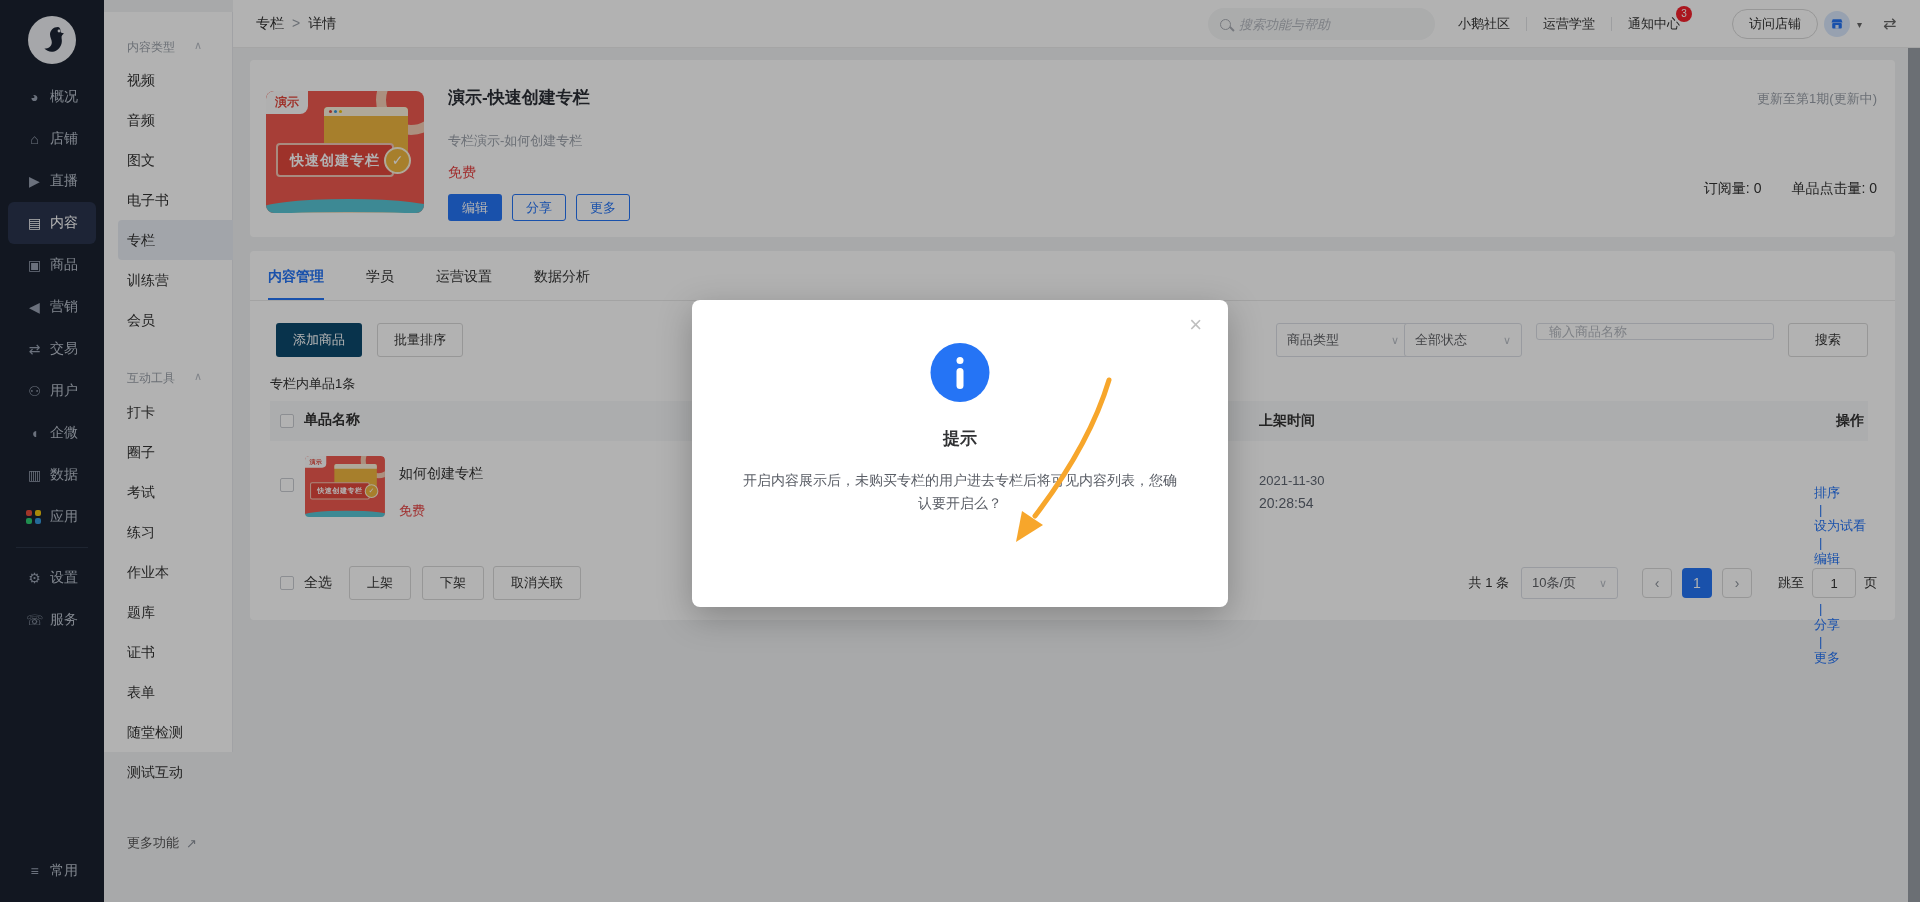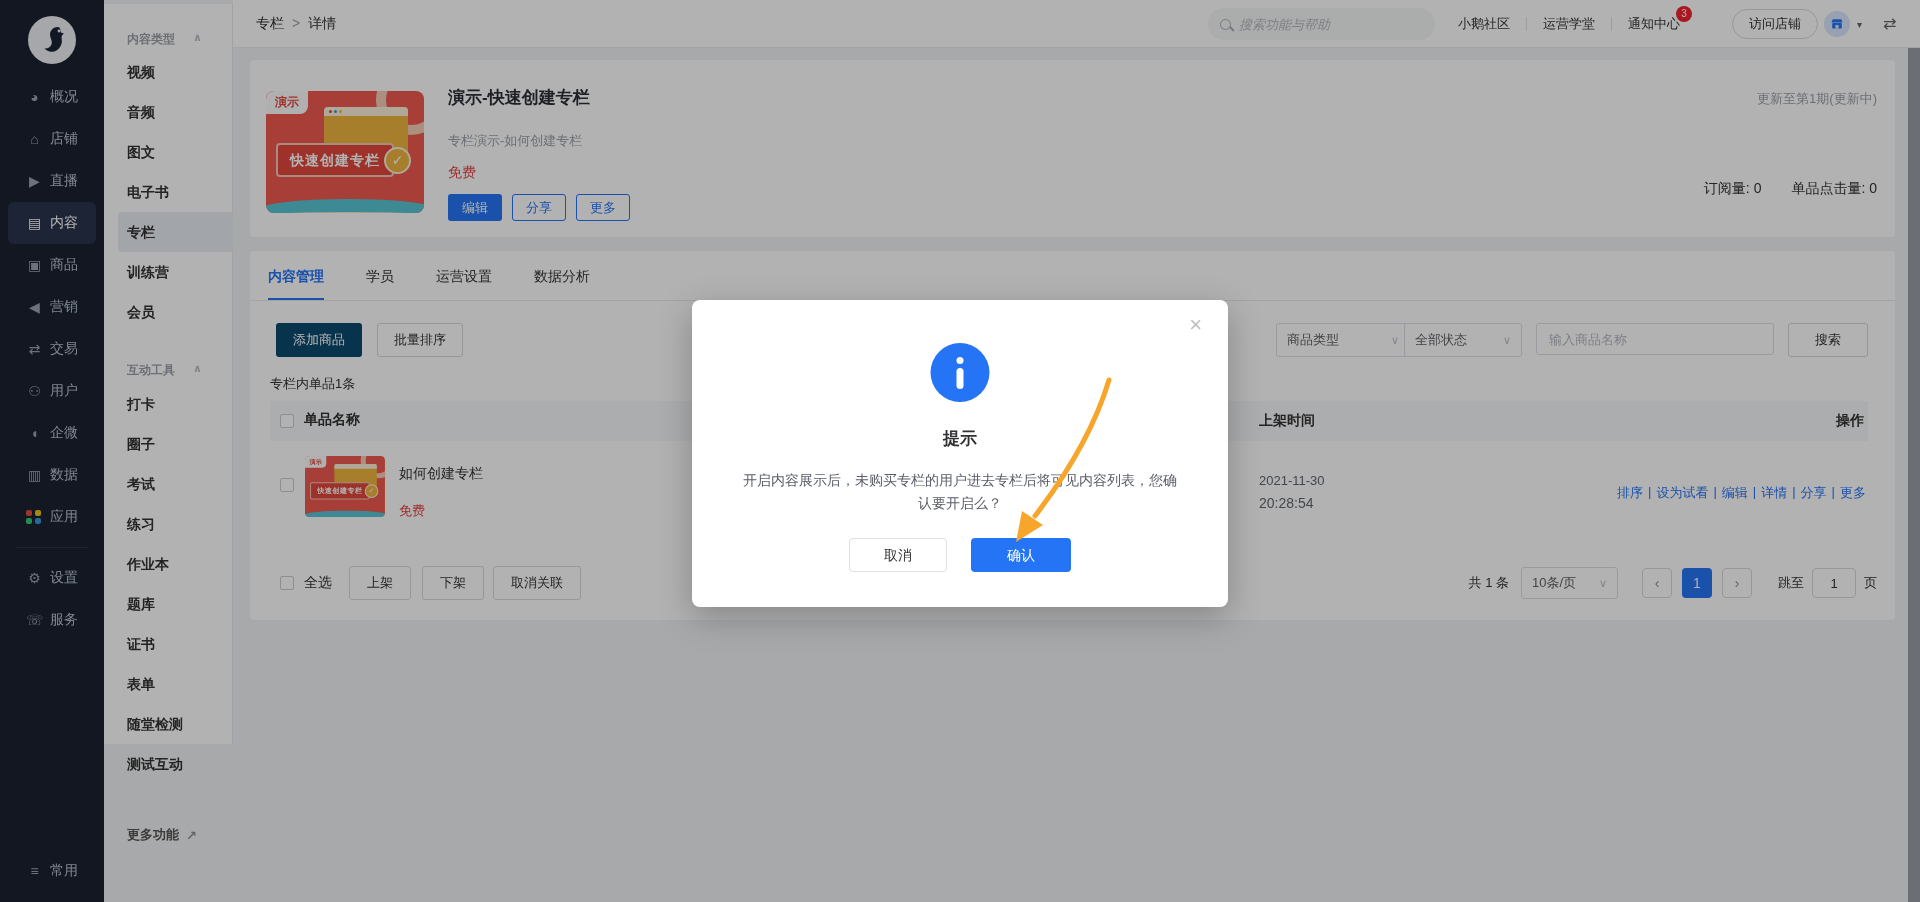--- a/index.html
+++ b/index.html
@@ -15,21 +15,21 @@
   .ditem { height:42px; display:flex; align-items:center; justify-content:center; gap:7px; color:#b9c0cc; font-size:14px; cursor:pointer; }
   .ditem .ic { font-size:14px; width:17px; text-align:center; color:#9aa3b3; }
   .ditem.active { background:#2a344e; border-radius:6px; margin:0 8px; color:#fff; }
   .ditem.active .ic { color:#fff; }
   .ddiv { height:1px; background:#2c3547; margin:9px 16px; }
   .dpin { position:absolute; left:0; bottom:10px; width:104px; }
   .apps { display:grid; grid-template-columns:7px 7px; grid-gap:2px; width:17px; }
   .apps i { width:6px; height:6px; border-radius:2px; display:block; }
 
   
-  .ssb { position:absolute; left:104px; top:4px; width:129px; height:740px; background:#fff; border-right:1px solid #e7e9ec; z-index:9;font-weight:bold; }
+  .ssb { position:absolute; left:104px; top:12px; width:129px; height:740px; background:#fff; border-right:1px solid #e7e9ec; z-index:9; }
   .stitle { position:absolute; left:23px; font-size:12px; color:#9aa0a9; }
   .scaret { position:absolute; right:30px; font-size:11px; color:#b9bec6; }
   .sitem { position:absolute; left:0; width:129px; height:40px; line-height:40px; padding-left:23px; font-size:14px; color:#333; cursor:pointer; }
   .sitem.active { background:#e9edf4; margin-left:14px; width:115px; padding-left:9px; border-radius:4px 0 0 4px; }
   .smore { position:absolute; left:23px; top:822px; font-size:13px; color:#555; display:flex; gap:7px; align-items:center; }
   .smore .ic { color:#8a9099; font-size:13px; }
 
   
   .tb { position:absolute; left:233px; top:0; width:1687px; height:48px; background:#fff; border-bottom:1px solid #ececec; z-index:8; }
   .crumb { position:absolute; left:23px; top:15px; font-size:14px; color:#333; display:flex; gap:8px; }
@@ -82,29 +82,29 @@
 
   
   .tabs { position:absolute; left:0; top:0; right:0; height:50px; border-bottom:1px solid #eaeaea; display:flex; padding-left:18px; gap:42px; }
   .tab { position:relative; line-height:50px; font-size:14px; color:#333; cursor:pointer;text-align:right; }
   .tab.active { font-weight:bold; }
   .tab.active::after { content:""; position:absolute; left:0; right:0; bottom:0; height:2px; }
 
   
   .sel { position:absolute; height:34px; border:1px solid #dcdfe6; border-radius:3px; background:#fff; display:flex; align-items:center; justify-content:space-between; padding:0 10px; font-size:13px; color:#606266; cursor:pointer; }
   .sel .car { color:#b9bec6; font-size:11px; margin-left:8px; }
-  .inp { position:absolute; height:32px; border:1px solid #dcdfe6; border-radius:3px; background:#fff; font-size:13px; color:#8b5cf6; padding:0 12px; outline:none; }
+  .inp { position:absolute; height:17px; border:1px solid #dcdfe6; border-radius:3px; background:#fff; font-size:13px; color:#8b5cf6; padding:0 12px; outline:none; }
   .inp::placeholder { color:#b4b8bf; }
 
   
   .count { position:absolute; left:20px; top:124px; font-size:13px; color:#333; }
   .thead { position:absolute; left:20px; top:150px; width:1598px; height:40px; background:#f7f8fa; font-size:14px; font-weight:bold; color:#333; }
   .cb { position:absolute; width:14px; height:14px; border:1px solid #c9ccd2; border-radius:2px; background:#fff; cursor:pointer; }
   .trow { position:absolute; left:20px; top:196px; width:1598px; height:78px; font-size:14px; color:#333; }
-  .acts { position:absolute; right:2px; top:37px; display:flex; font-size:13px; }
+  .acts { position:absolute; right:2px; top:37px; display:flex; font-size:13px;flex-direction:column; }
   .acts span { cursor:pointer; }
   .acts .pipe { margin:0 5px; cursor:default; }
 
   
   .batch { position:absolute; left:20px; top:315px; width:760px; height:34px; }
   .pager { position:absolute; right:18px; top:315px; height:34px; display:flex; align-items:center; font-size:13px; color:#333;justify-content:flex-end; }
   .pbox { width:30px; height:30px; border:1px solid #d9d9d9; border-radius:4px; background:#fff; color:#8a9099; text-align:center; line-height:28px; font-size:14px; cursor:pointer; }
   .pbox.on { color:#fff; border:none; line-height:30px; }
   .jumpin { width:44px; height:30px; border:1px solid #d9d9d9; border-radius:4px; text-align:center; font-size:13px; color:#333; outline:none; }
 
@@ -388,24 +388,20 @@
   <div class="ov"></div>
 
   <div class="modal">
     <span class="m-close">×</span>
     <div class="m-icon" style="background:#2574f5">
       <span class="dot"></span>
       <span class="bar"></span>
     </div>
     <div class="m-title">提示</div>
     <div class="m-msg">开启内容展示后，未购买专栏的用户进去专栏后将可见内容列表，您确认要开启么？</div>
-    <div class="m-btns">
-      <span class="m-cancel">取消</span>
-      <span class="m-ok" style="background:#2574f5">确认</span>
-    </div>
   </div>
 
   <svg class="arrow-svg" width="1920" height="902" viewBox="0 0 1920 902">
     <path d="M1109 380 C 1094 430 1064 478 1035 516" stroke="#f7a62b" stroke-width="5" fill="none" stroke-linecap="round"></path>
     <polygon points="1016,542 1043,525 1022,511" fill="#f7a62b"></polygon>
   </svg>
 
 </div>
 
 </body></html>

